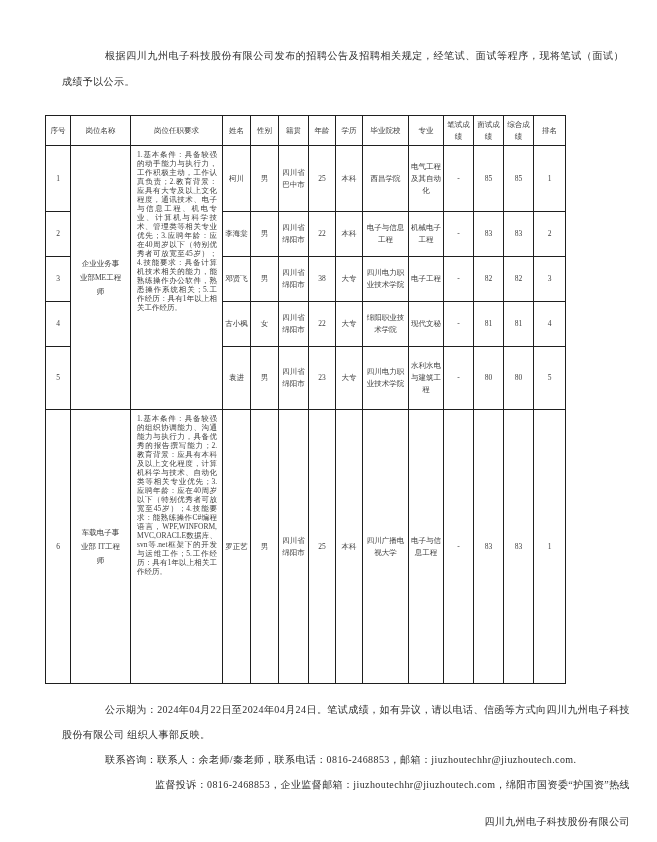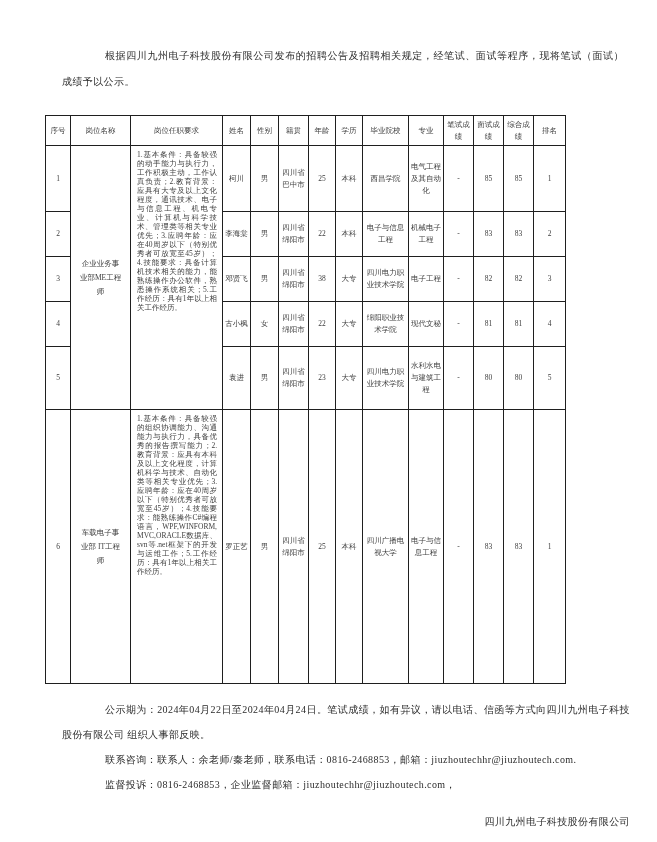--- a/index.html
+++ b/index.html
@@ -31,21 +31,21 @@
   }
   .score-table td.pos { line-height:14px; padding:8px;font-family:Liberation Serif, serif; }
   tr.r1 { height:66px; } tr.r2 { height:45px; } tr.r3 { height:45px; }
   tr.r4 { height:45px; } tr.r5 { height:63px; } tr.r6 { height:274px; }
   .footer {
     position:absolute; top:666px; left:62px; width:568px;
     font-size:10px; line-height:25px; letter-spacing:0.4px;
     text-align:justify; color:#2b2b2b;
   }
   .footer .indent { text-indent:43px; }
-  .supervision-line { display:flex; justify-content:flex-start; padding-left:43px; }
+  .supervision-line { display:flex; justify-content:flex-end; padding-left:43px; }
   .signature { margin-top:12px; text-align:right; }
 </style>
 </head>
 <body>
 
 <div class="page">
 
   <p class="intro">根据四川九州电子科技股份有限公司发布的招聘公告及招聘相关规定，经笔试、面试等程序，现将笔试（面试）成绩予以公示。</p>
 
   <table class="score-table">
@@ -173,20 +173,21 @@
         <td>1</td>
       </tr>
     </tbody>
   </table>
 
   <div class="footer">
     <p class="indent">公示期为：2024年04月22日至2024年04月24日。笔试成绩，如有异议，请以电话、信函等方式向四川九州电子科技股份有限公司 组织人事部反映。</p>
     <p class="indent">联系咨询：联系人：余老师/秦老师，联系电话：0816-2468853，邮箱：jiuzhoutechhr@jiuzhoutech.com.</p>
     <div class="supervision-line">
       <span>监督投诉：0816-2468853，企业监督邮箱：jiuzhoutechhr@jiuzhoutech.com，</span>
+      <span>绵阳市国资委“护国资”热线</span>
     </div>
     <div class="signature">
       <p>四川九州电子科技股份有限公司</p>
       <p>2024年04月22日</p>
     </div>
   </div>
 
 </div>
 
 </body></html>

